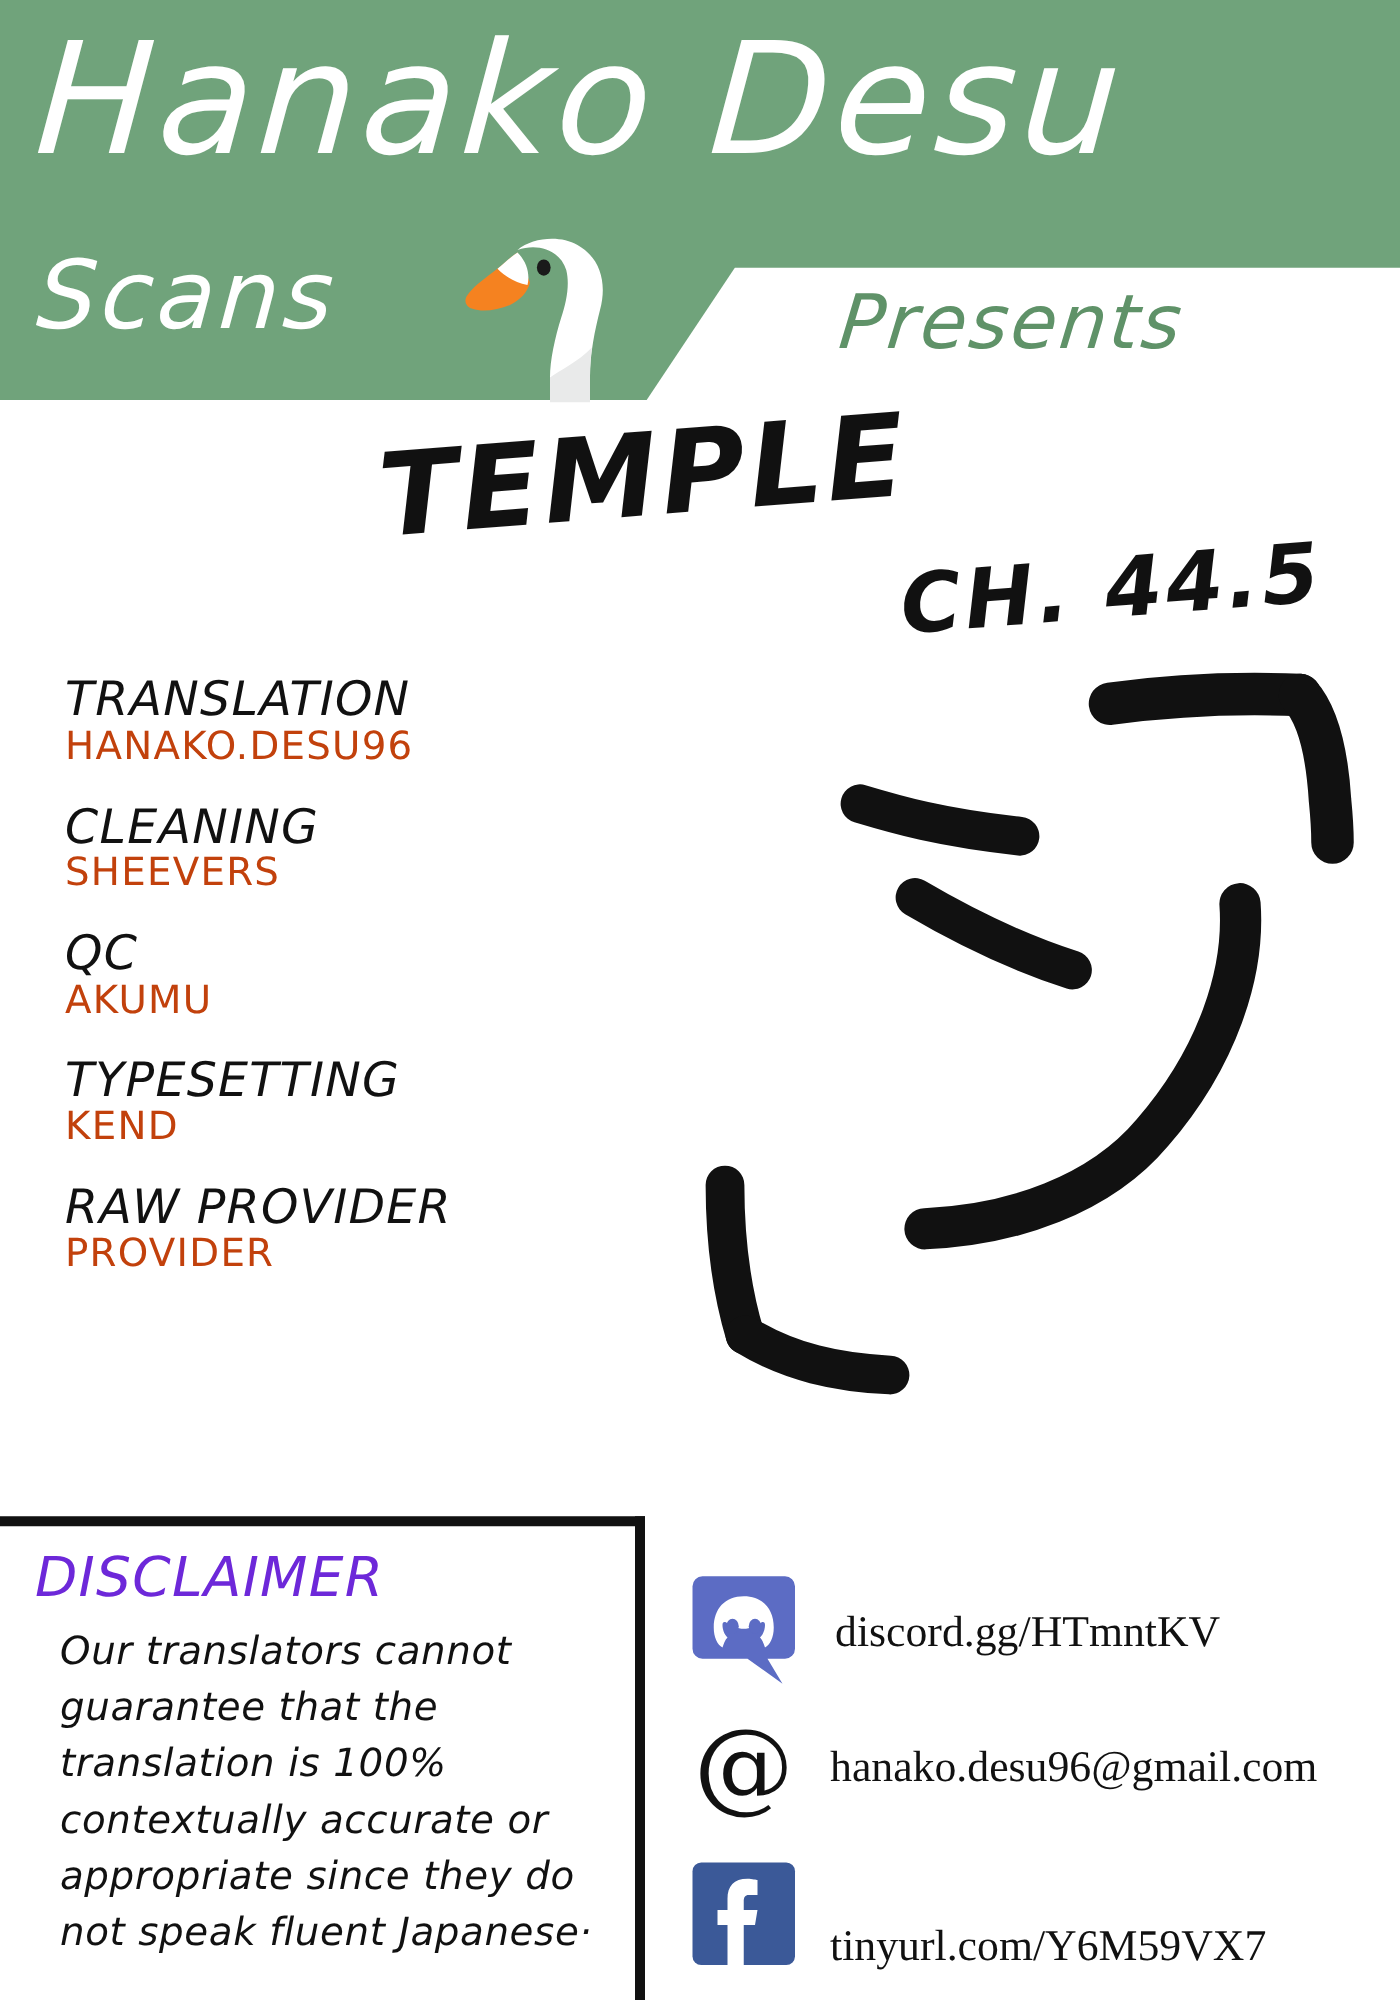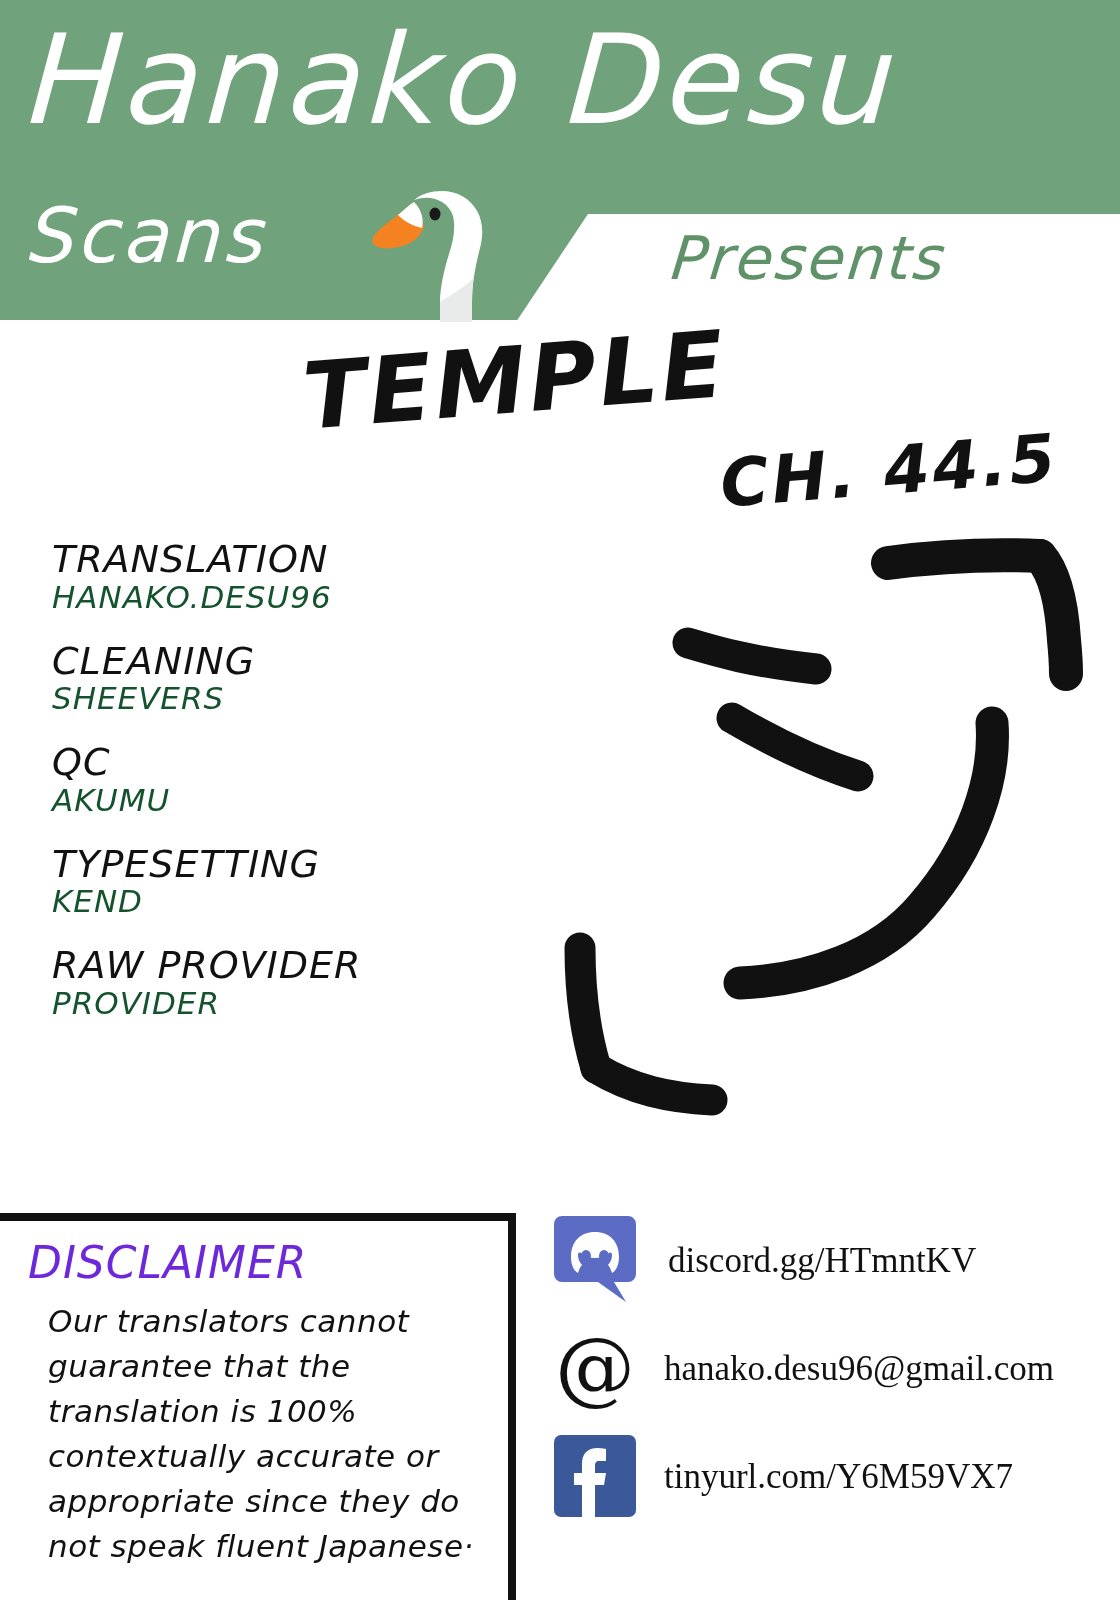--- a/index.html
+++ b/index.html
@@ -132,24 +132,23 @@
     line-height: 1.05;
     font-weight: 400;
     font-style: italic;
     color: #111111;
     letter-spacing: 1px;
     white-space: nowrap;
   }
   .credit-name {
     font-size: 31px;
     line-height: 1.15;
-    color: #14532d;
+    color: #c2410c;
     letter-spacing: 1px;
     white-space: nowrap;
-    font-style: italic;
   }
 
   
   .brush-art {
     position: absolute;
     left: 540px;
     top: 528px;
     width: 560px;
     height: 590px;
   }
@@ -185,32 +184,32 @@
     line-height: 1.45;
     font-style: italic;
     color: #111111;
     letter-spacing: 0.5px;
   }
 
   
   .socials {
     position: absolute;
     left: 552px;
-    top: 1203px;
+    top: 1248px;
     width: 560px;
   }
   .social-row {
     display: flex;
     align-items: center;
     height: 106px;
     margin-bottom: 0;
   }
   .social-row.r1 { margin-top: 4px; }
   .social-row.r2 { margin-top: 2px; }
-  .social-row.r3 { margin-top: 2px; }
+  .social-row.r3 { margin-top: 2px; align-items: flex-end; }
   .social-icon {
     width: 86px;
     height: 86px;
     flex: 0 0 86px;
     display: flex;
     align-items: center;
     justify-content: center;
   }
   .social-label {
     margin-left: 18px;

